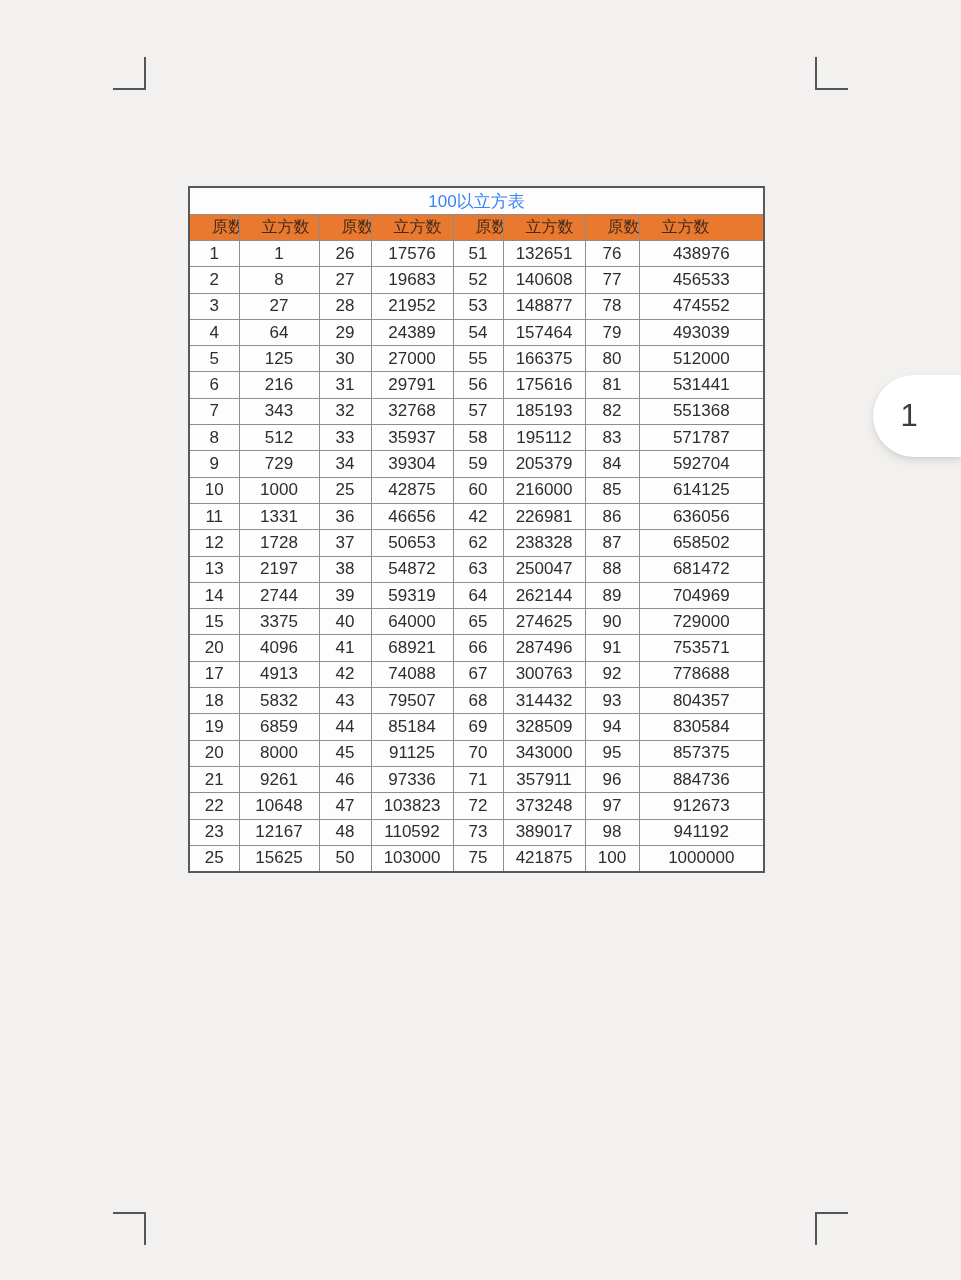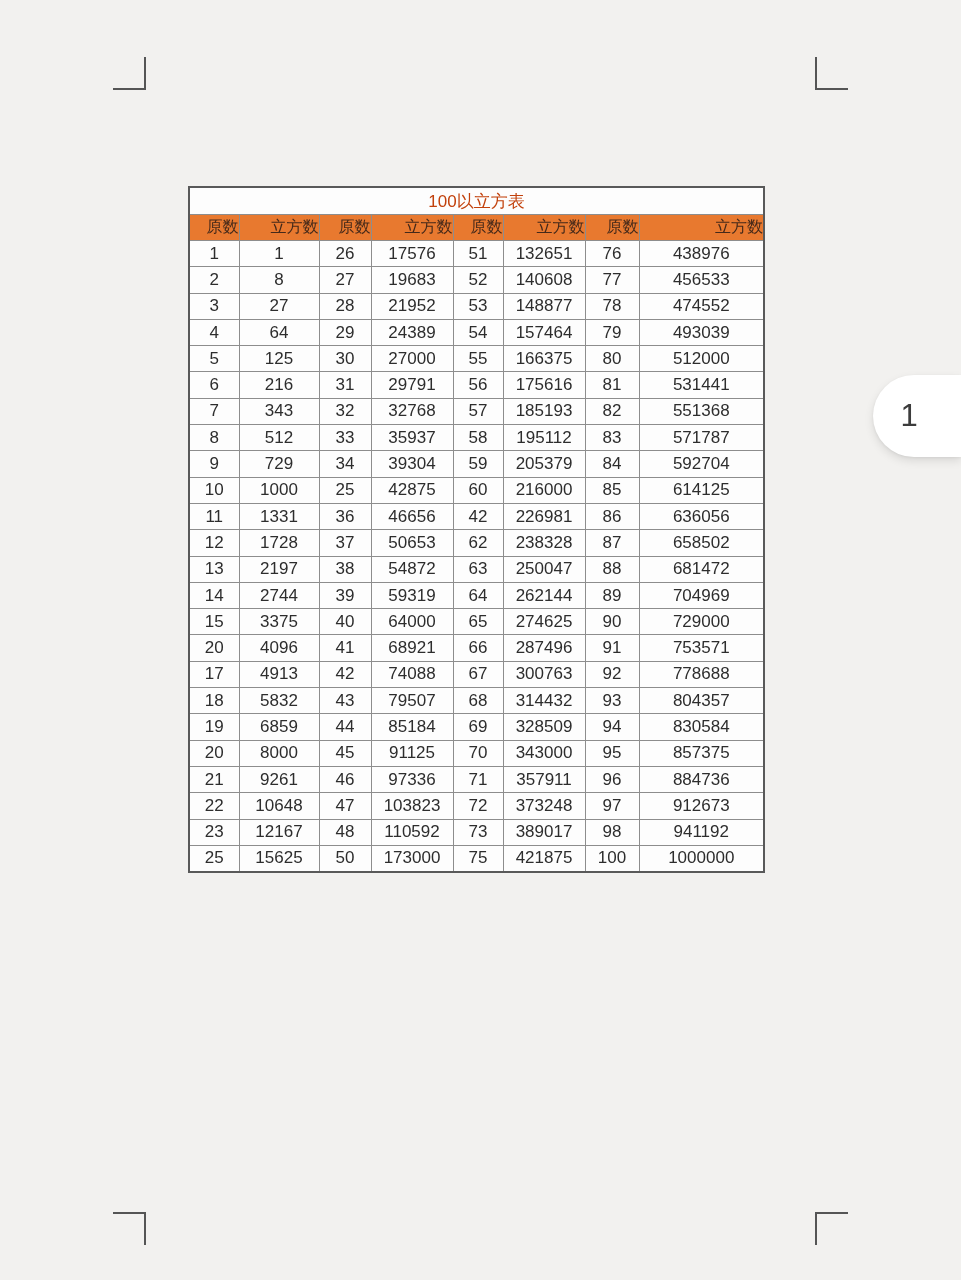--- a/index.html
+++ b/index.html
@@ -43,31 +43,31 @@
     border: 1px solid var(--grid-line, #8d8d8d);
     padding: 0;
     overflow: hidden;
     white-space: nowrap;
   }
   .title-row th {
     height: 26px;
     font-size: 17px;
     font-weight: 500;
     text-align: center;
-    color: #c2410c;
+    color: #3b82f6;
     background: var(--cell-bg, #fdfdfd);
   }
   .header-row th {
     height: 25px;
     background: var(--header-bg, #e8792f);
     color: var(--header-text, #44291a);
     font-size: 16px;
     font-weight: 500;
-    text-align: right;
-    padding-left: 13px;
+    text-align: left;
+    padding-left: 22px;
   }
   .cube-table tbody td {
     height: 25.3px;
     font-size: 17px;
     text-align: center;
     color: var(--body-text, #2d2d2d);
   }
 
   
   .page-badge {
@@ -354,21 +354,21 @@
           <td>110592</td>
           <td>73</td>
           <td>389017</td>
           <td>98</td>
           <td>941192</td>
         </tr>
         <tr>
           <td>25</td>
           <td>15625</td>
           <td>50</td>
-          <td>173000</td>
+          <td>103000</td>
           <td>75</td>
           <td>421875</td>
           <td>100</td>
           <td>1000000</td>
         </tr>
       </tbody>
   </table>
 
   <div class="page-badge">
     <span>1</span>

